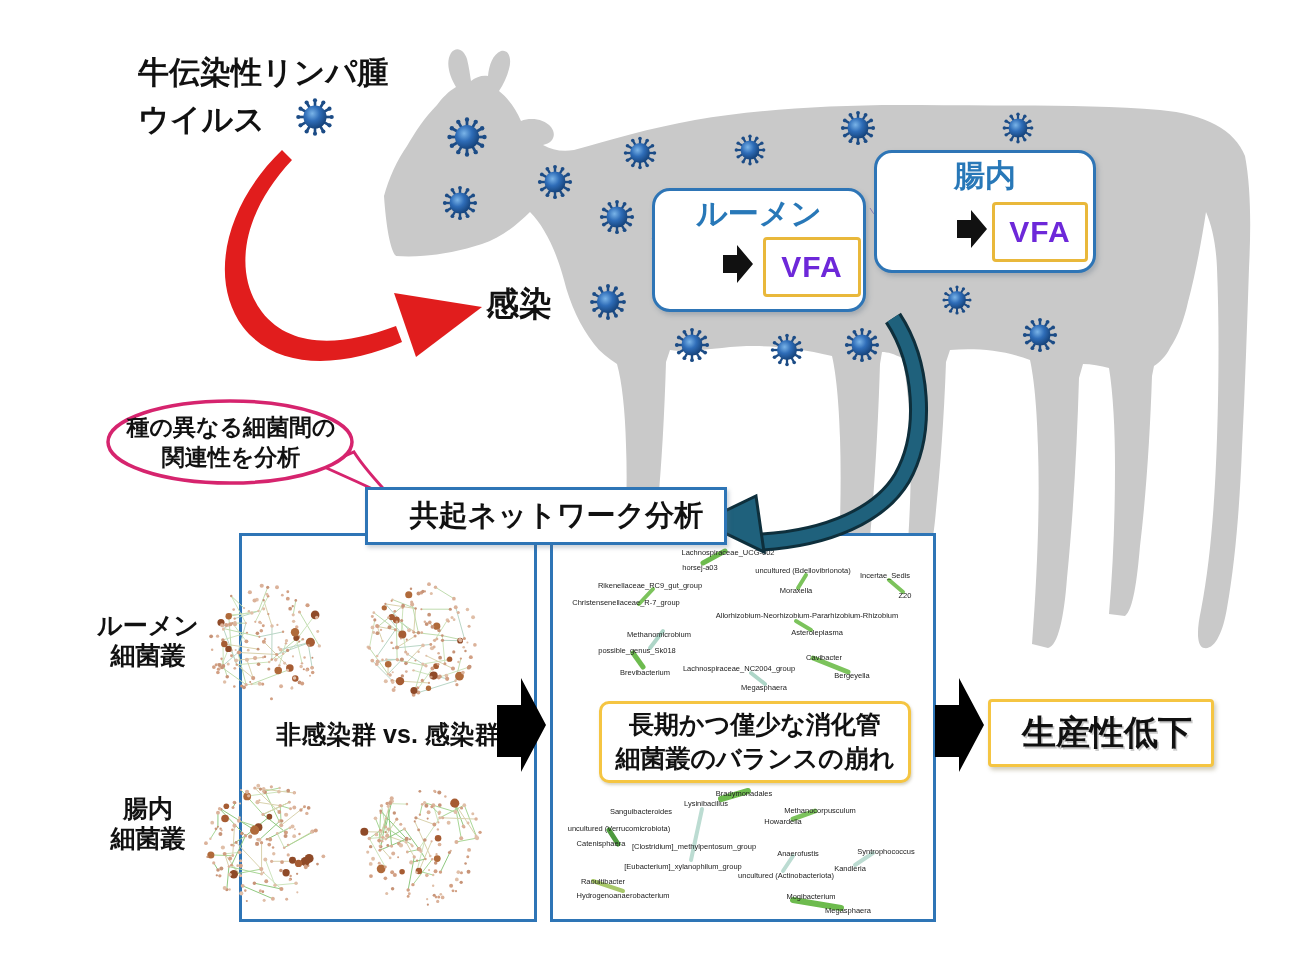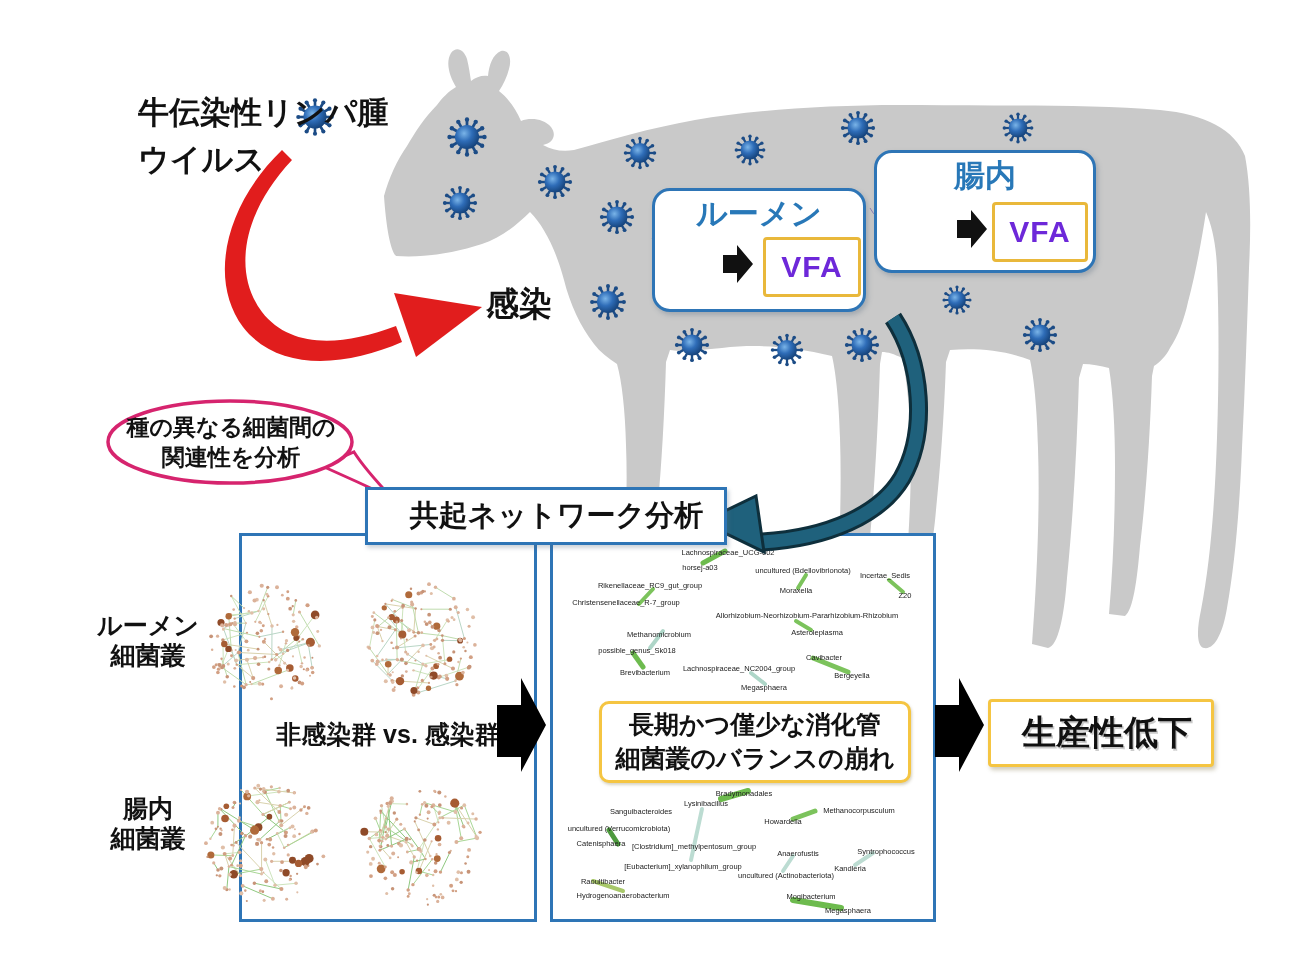--- a/index.html
+++ b/index.html
@@ -1,21 +1,21 @@
 <!DOCTYPE html>
 <html><head>
 <meta charset="utf-8">
 <style>
   html,body{margin:0;padding:0;background:#ffffff;}
   #stage{position:relative;width:1299px;height:974px;background:#ffffff;overflow:hidden;
          font-family:"Liberation Sans","DejaVu Sans",sans-serif;color:#111;}
   svg.layer{position:absolute;left:0;top:0;pointer-events:none;}
   .abs{position:absolute;}
   .jp{font-weight:bold;}
-  .main-title{left:138px;top:50px;width:300px;font-size:31px;line-height:1.5;font-weight:bold;margin-top:40px;}
+  .main-title{left:138px;top:50px;width:300px;font-size:31px;line-height:1.5;font-weight:bold;}
   .infection-label{left:486px;top:282px;font-size:33px;font-weight:bold;}
   .round-box{position:absolute;background:#fff;border:3.5px solid #2e75b6;border-radius:18px;
              box-shadow:2px 3px 5px rgba(90,110,130,.35);}
   .round-box .bx-title{text-align:center;font-size:31px;font-weight:bold;color:#2878b8;margin-top:2px;}
   .vfa-box{position:absolute;background:#fff;border:3px solid #e9b83b;border-radius:4px;
            display:flex;align-items:center;justify-content:center;
            font-size:30px;font-weight:bold;color:#6d28d9;letter-spacing:1px;}
   .bubble-text{left:112px;top:413px;width:238px;text-align:center;font-size:23px;line-height:1.3;font-weight:bold;}
   .net-title{left:365px;top:487px;width:335px;height:52px;background:#fff;border:3px solid #2e75b6;
              display:flex;align-items:center;justify-content:center;font-size:29px;font-weight:bold;
@@ -1048,21 +1048,21 @@
         <div class="node-label" style="left: 106px; top: 98px;">Methanomicrobium</div>
         <div class="node-label" style="left: 84px; top: 114px;">possible_genus_Sk018</div>
         <div class="node-label" style="left: 271px; top: 121px;">Cavibacter</div>
         <div class="node-label" style="left: 92px; top: 136px;">Brevibacterium</div>
         <div class="node-label" style="left: 186px; top: 132px;">Lachnospiraceae_NC2004_group</div>
         <div class="node-label" style="left: 299px; top: 139px;">Bergeyella</div>
         <div class="node-label" style="left: 211px; top: 151px;">Megasphaera</div>
         <div class="node-label" style="left: 191px; top: 257px;">Bradymonadales</div>
         <div class="node-label" style="left: 153px; top: 267px;">Lysinibacillus</div>
         <div class="node-label" style="left: 88px; top: 275px;">Sanguibacteroides</div>
-        <div class="node-label" style="left: 267px; top: 274px; margin-left: 39px;">Methanocorpusculum</div>
+        <div class="node-label" style="left: 267px; top: 274px;">Methanocorpusculum</div>
         <div class="node-label" style="left: 230px; top: 285px;">Howardella</div>
         <div class="node-label" style="left: 66px; top: 292px;">uncultured (Verrucomicrobiota)</div>
         <div class="node-label" style="left: 48px; top: 307px;">Catenisphaera</div>
         <div class="node-label" style="left: 141px; top: 310px;">[Clostridium]_methylpentosum_group</div>
         <div class="node-label" style="left: 245px; top: 317px;">Anaerofustis</div>
         <div class="node-label" style="left: 333px; top: 315px;">Syntrophococcus</div>
         <div class="node-label" style="left: 130px; top: 330px;">[Eubacterium]_xylanophilum_group</div>
         <div class="node-label" style="left: 233px; top: 339px;">uncultured (Actinobacteriota)</div>
         <div class="node-label" style="left: 297px; top: 332px;">Kandleria</div>
         <div class="node-label" style="left: 50px; top: 345px;">Raoultibacter</div>

